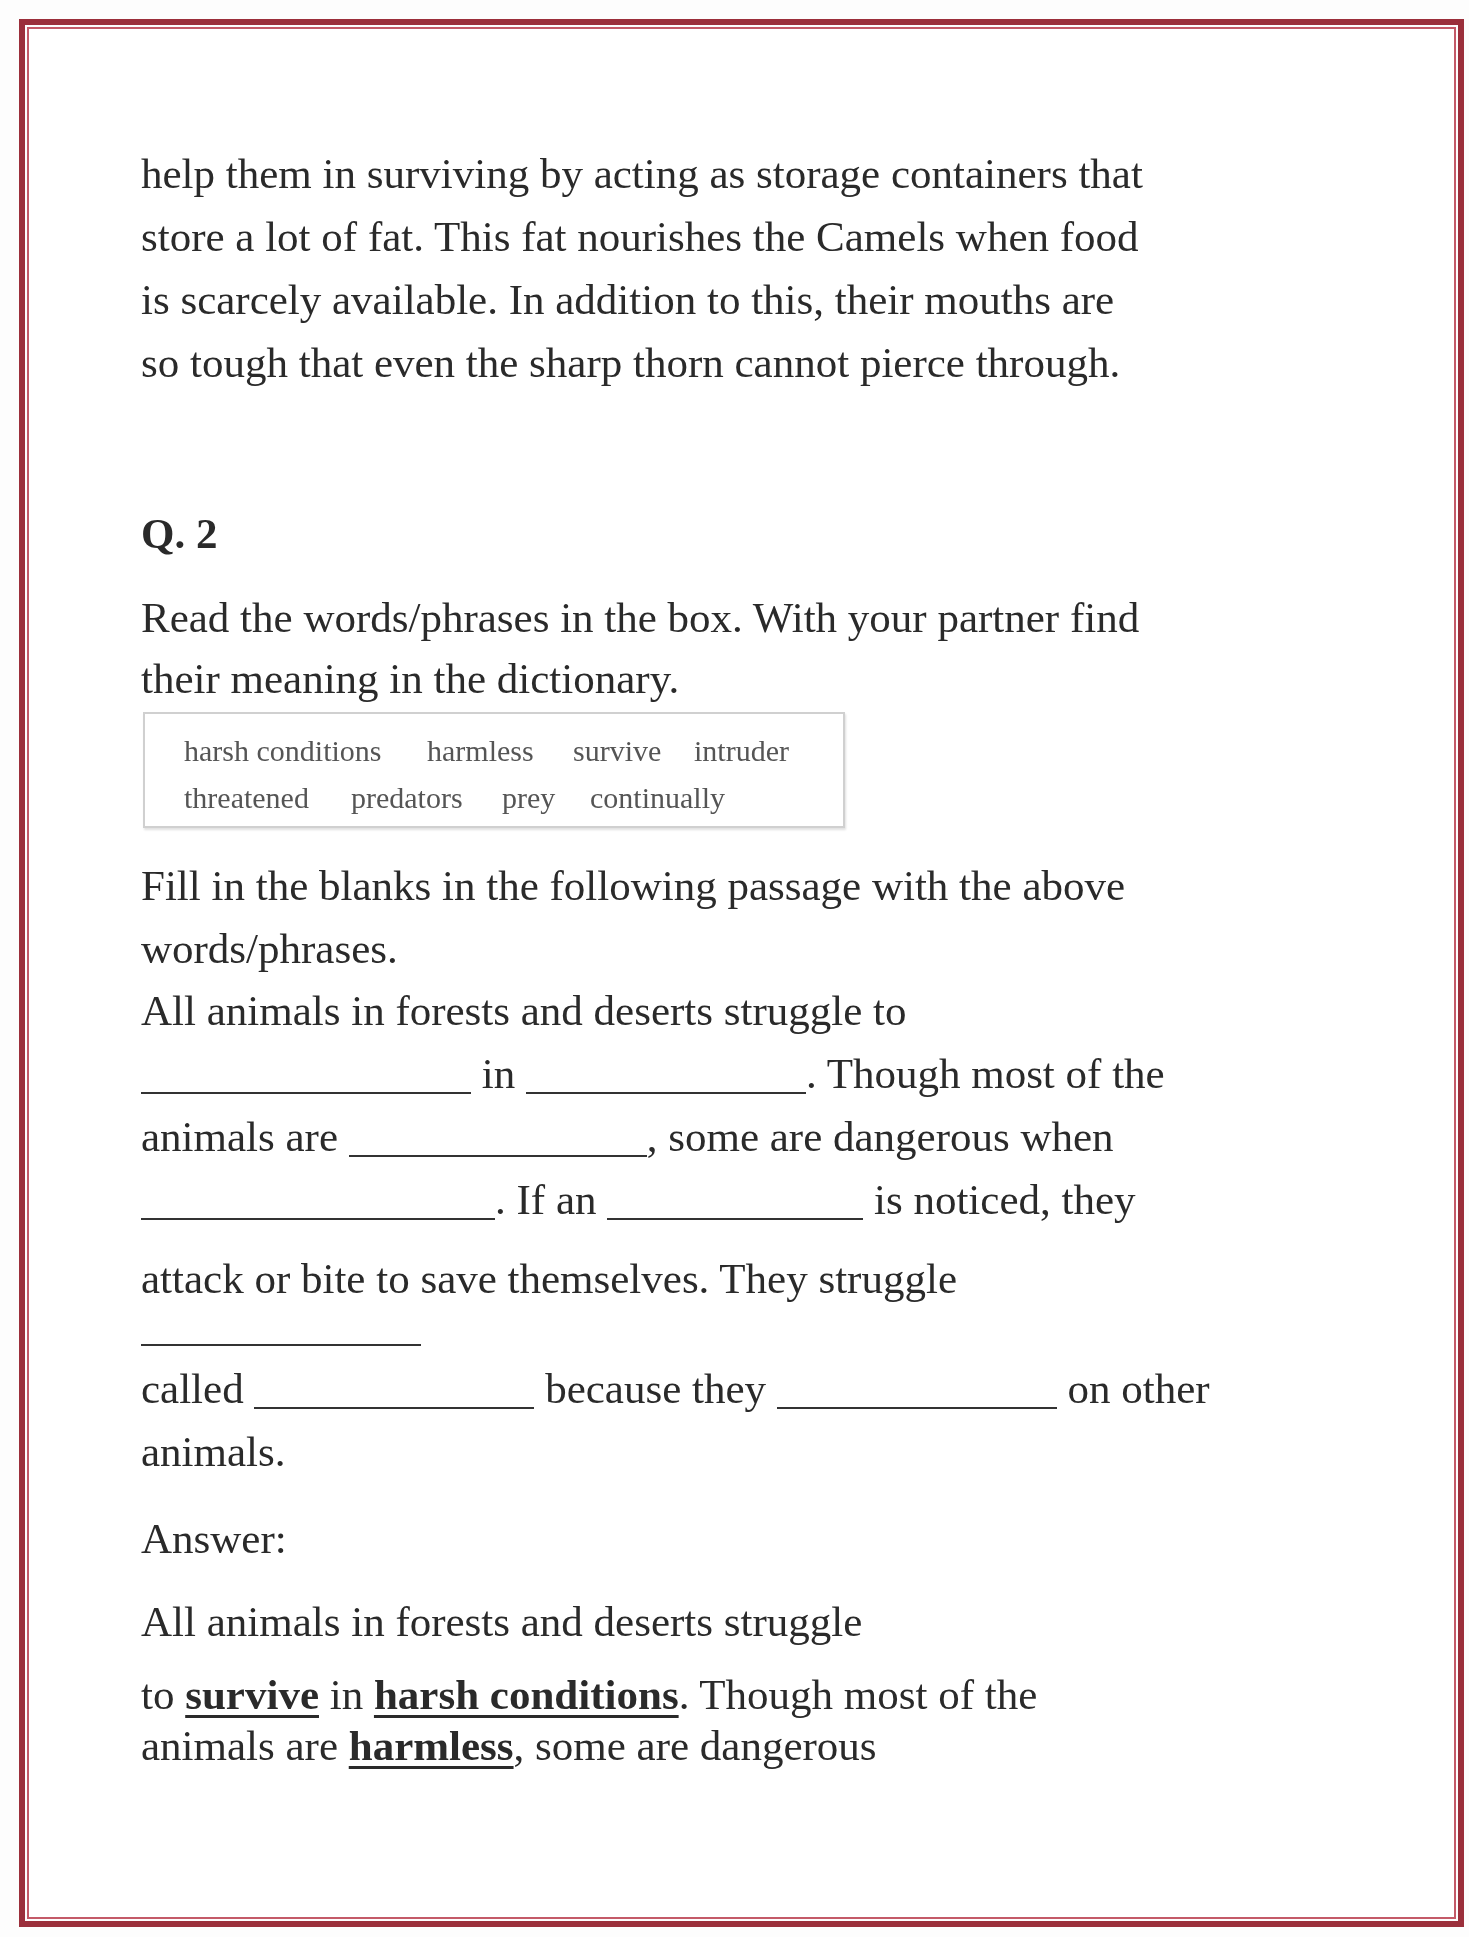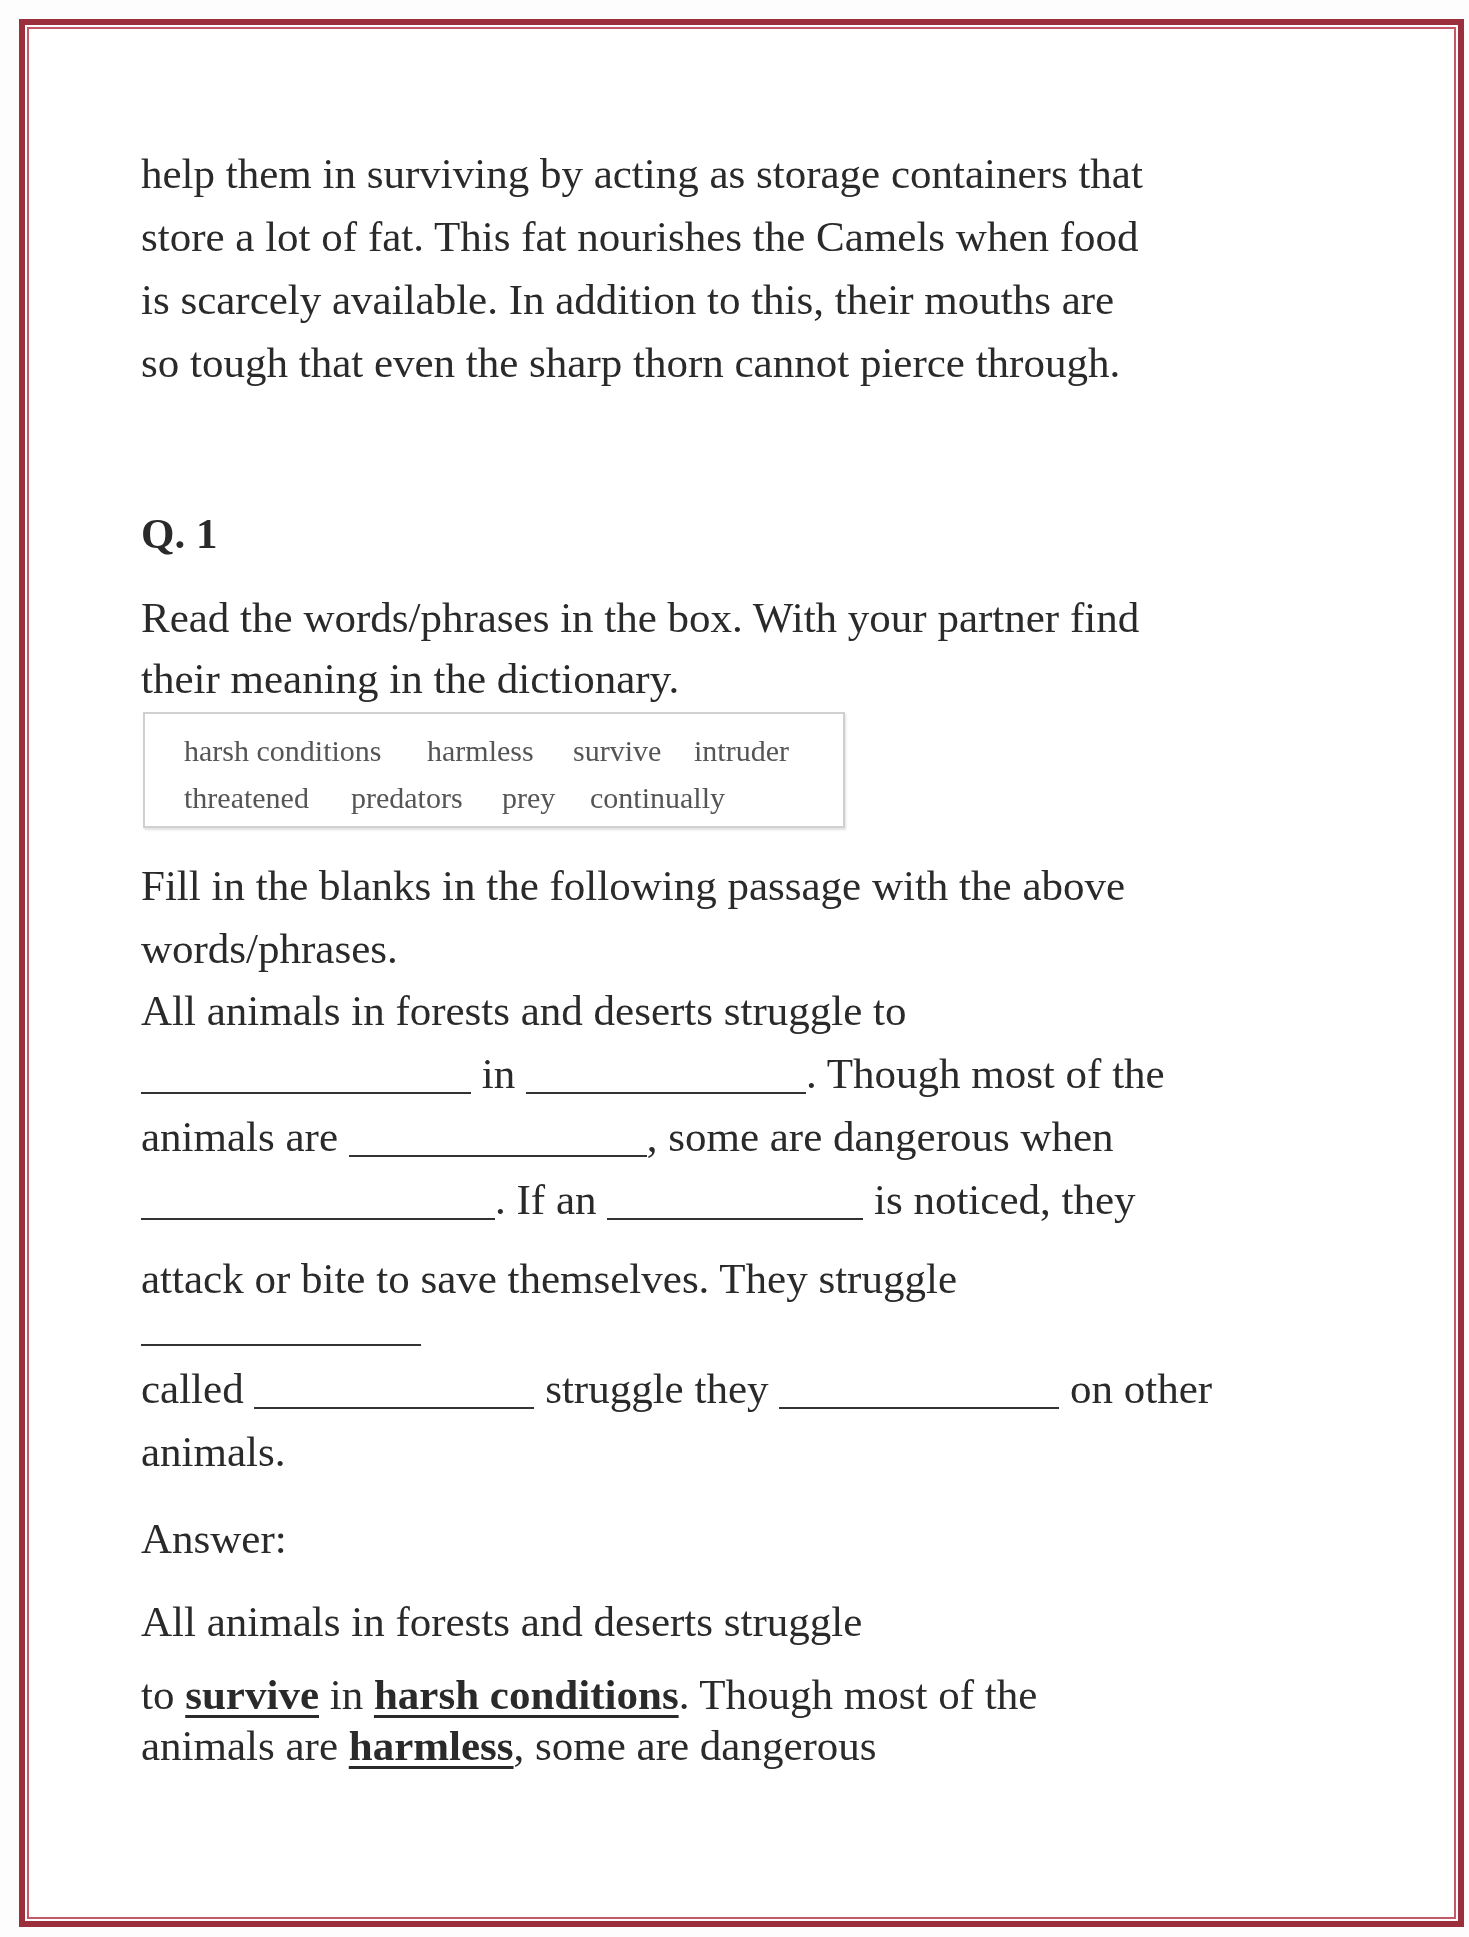--- a/index.html
+++ b/index.html
@@ -17,21 +17,21 @@
 <body>
 
 <div class="frame-outer"></div>
 <div class="frame-inner"></div>
 
 <div class="line" style="top:152px;">help them in surviving by acting as storage containers that</div>
 <div class="line" style="top:215px;">store a lot of fat. This fat nourishes the Camels when food</div>
 <div class="line" style="top:278px;">is scarcely available. In addition to this, their mouths are</div>
 <div class="line" style="top:341px;">so tough that even the sharp thorn cannot pierce through.</div>
 
-<div class="line bold" style="top:512px;">Q. 1</div>
+<div class="line bold" style="top:512px;">Q. 2</div>
 <div class="line" style="top:596px;">Read the words/phrases in the box. With your partner find</div>
 <div class="line" style="top:657px;">their meaning in the dictionary.</div>
 
 <div class="box"></div>
 <div class="bw" style="left:184px; top:736px;">harsh conditions</div>
 <div class="bw" style="left:427px; top:736px;">harmless</div>
 <div class="bw" style="left:573px; top:736px;">survive</div>
 <div class="bw" style="left:694px; top:736px;">intruder</div>
 <div class="bw" style="left:184px; top:783px;">threatened</div>
 <div class="bw" style="left:351px; top:783px;">predators</div>
@@ -62,21 +62,21 @@
 
 <div class="line" style="top:1241px;margin-top:16px;">attack or bite to save themselves. They struggle</div>
 
 <div class="line" style="top:1304px;">
   <span class="blank" style="width:280px;"></span>
 </div>
 
 <div class="line" style="top:1367px;">
   <span>called</span>
   <span class="blank" style="width:280px;"></span>
-  <span>struggle they</span>
+  <span>because they</span>
   <span class="blank" style="width:280px;"></span>
   <span>on other</span>
 </div>
 
 <div class="line" style="top:1430px;">animals.</div>
 
 <div class="line" style="top:1517px;">Answer:</div>
 <div class="line" style="top:1600px;">All animals in forests and deserts struggle</div>
 <div class="line" style="top:1661px;margin-top:12px;">
   <span>to</span>

